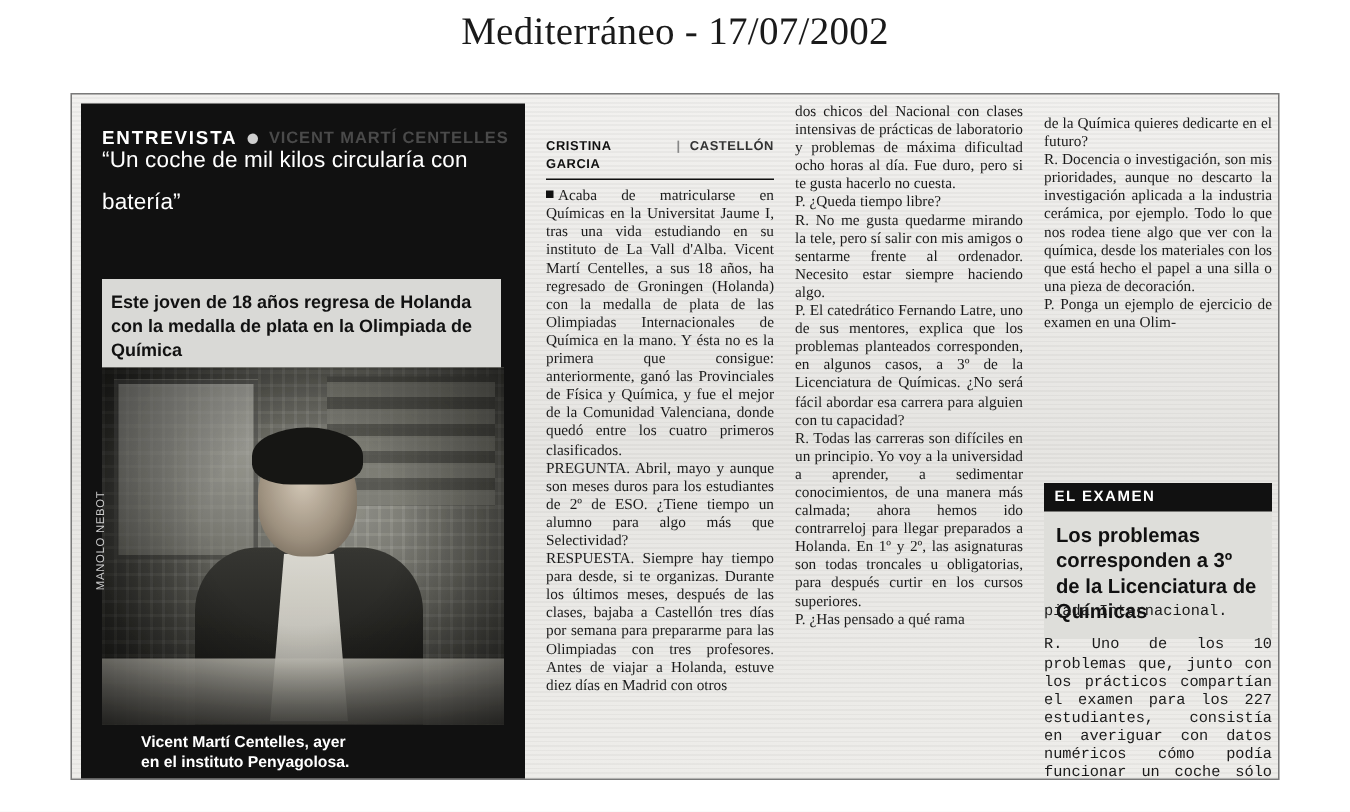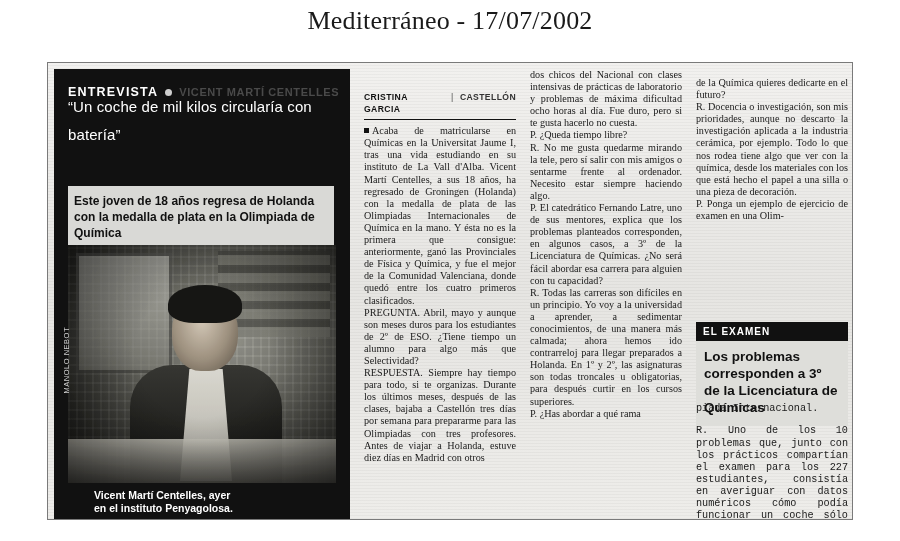--- a/index.html
+++ b/index.html
@@ -317,30 +317,30 @@
     </div>
 
     <div class="col" id="col1">
       <div class="byline">
         <span>CRISTINA GARCIA</span>
         <span class="sep">|</span>
         <span class="place">CASTELLÓN</span>
       </div>
       <p><span class="lead-mark"></span><span>Acaba de matricularse en Químicas en la Universitat Jaume I, tras una vida estudiando en su instituto de La Vall d'Alba. Vicent Martí Centelles, a sus 18 años, ha regresado de Groningen (Holanda) con la medalla de plata de las Olimpiadas Internacionales de Química en la mano. Y ésta no es la primera que consigue: anteriormente, ganó las Provinciales de Física y Química, y fue el mejor de la Comunidad Valenciana, donde quedó entre los cuatro primeros clasificados.</span></p>
       <p>PREGUNTA. Abril, mayo y aunque son meses duros para los estudiantes de 2º de ESO. ¿Tiene tiempo un alumno para algo más que Selectividad?</p>
-      <p>RESPUESTA. Siempre hay tiempo para todo, si te organizas. Durante los últimos meses, después de las clases, bajaba a Castellón tres días por semana para prepararme para las Olimpiadas con tres profesores. Antes de viajar a Holanda, estuve diez días en Madrid con otros</p>
+      <p>RESPUESTA. Siempre hay tiempo para desde, si te organizas. Durante los últimos meses, después de las clases, bajaba a Castellón tres días por semana para prepararme para las Olimpiadas con tres profesores. Antes de viajar a Holanda, estuve diez días en Madrid con otros</p>
     </div>
 
     <div class="col" id="col2">
       <p>dos chicos del Nacional con clases intensivas de prácticas de laboratorio y problemas de máxima dificultad ocho horas al día. Fue duro, pero si te gusta hacerlo no cuesta.</p>
       <p>P. ¿Queda tiempo libre?</p>
       <p>R. No me gusta quedarme mirando la tele, pero sí salir con mis amigos o sentarme frente al ordenador. Necesito estar siempre haciendo algo.</p>
       <p>P. El catedrático Fernando Latre, uno de sus mentores, explica que los problemas planteados corresponden, en algunos casos, a 3º de la Licenciatura de Químicas. ¿No será fácil abordar esa carrera para alguien con tu capacidad?</p>
       <p>R. Todas las carreras son difíciles en un principio. Yo voy a la universidad a aprender, a sedimentar conocimientos, de una manera más calmada; ahora hemos ido contrarreloj para llegar preparados a Holanda. En 1º y 2º, las asignaturas son todas troncales u obligatorias, para después curtir en los cursos superiores.</p>
-      <p>P. ¿Has abordar a qué rama</p>
+      <p>P. ¿Has pensado a qué rama</p>
     </div>
 
     <div class="col" id="col3">
       <p>de la Química quieres dedicarte en el futuro?</p>
       <p>R. Docencia o investigación, son mis prioridades, aunque no descarto la investigación aplicada a la industria cerámica, por ejemplo. Todo lo que nos rodea tiene algo que ver con la química, desde los materiales con los que está hecho el papel a una silla o una pieza de decoración.</p>
       <p>P. Ponga un ejemplo de ejercicio de examen en una Olim-</p>
     </div>
 
     <div class="exam-box">
       <div class="exam-head">EL EXAMEN</div>

